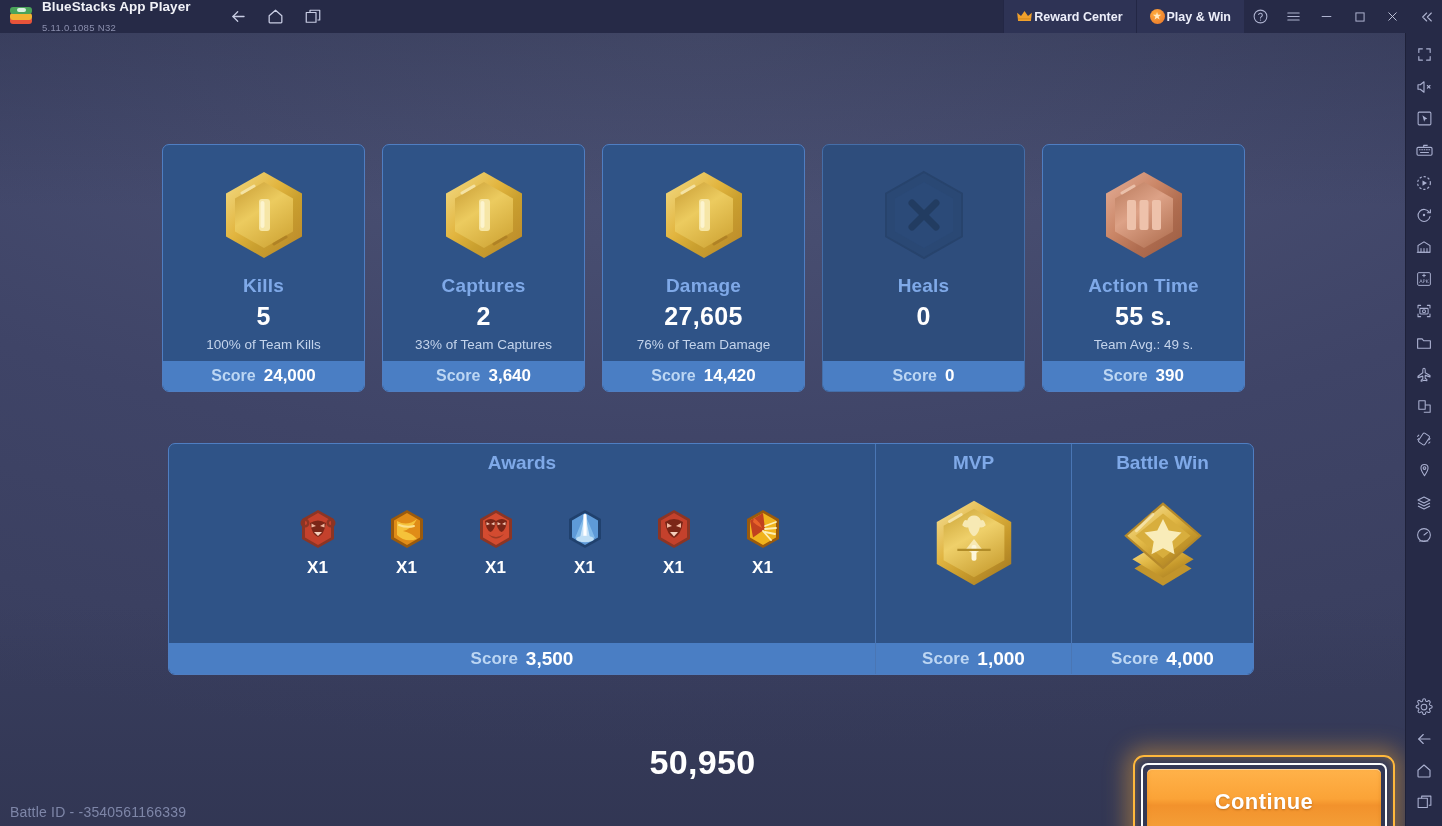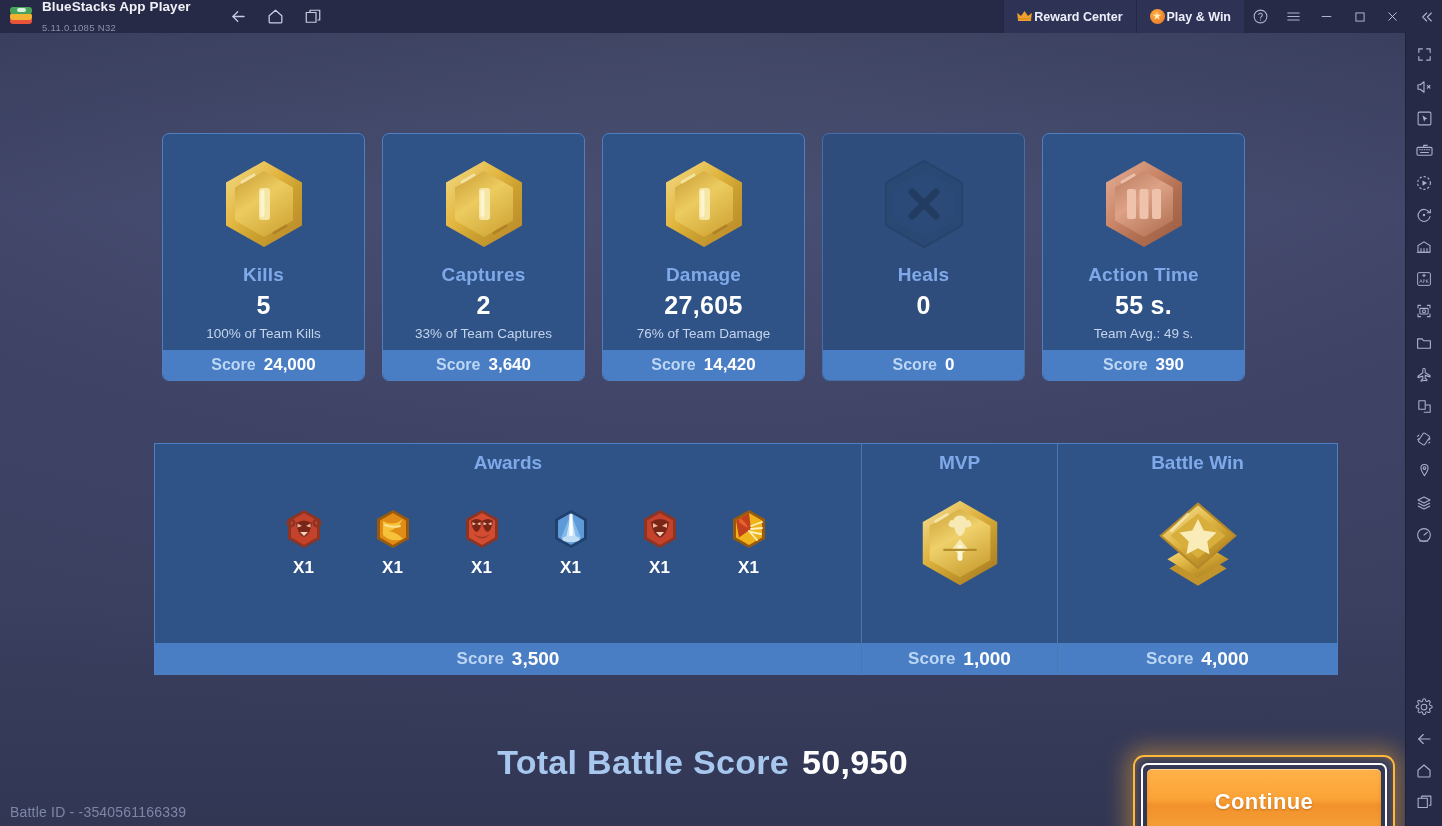--- a/index.html
+++ b/index.html
@@ -91,21 +91,21 @@
     overflow: hidden;
   }
   .game::before {
     content:''; position:absolute; inset:0;
     background: linear-gradient(180deg, rgba(30,34,56,.28) 0%, rgba(30,34,56,0) 22%, rgba(30,34,56,0) 72%, rgba(33,37,60,.30) 100%);
     pointer-events:none;
   }
 
   
   .stats-row {
-    position: absolute; left: 162px; top: 100px;
+    position: absolute; left: 162px; top: 111px;
     display: flex; gap: 17px;
   }
   .stat-card {
     width: 203px; height: 248px;
     background: #2f5387;
     border: 1.5px solid #4f7ec2;
     border-radius: 7px;
     display: flex; flex-direction: column; align-items: center;
     overflow: hidden;
     position: relative;
@@ -128,25 +128,25 @@
   .score-bar {
     position: absolute; bottom: 0; left: 0; right: 0; height: 30px;
     background: #4a7ec4;
     display: flex; align-items: center; justify-content: center; gap: 8px;
   }
   .score-bar .sw { color: #bcd6f3; font-size: 16px; font-weight: 600; }
   .score-bar .sv { color: #ffffff; font-size: 17px; font-weight: 700; }
 
   
   .awards-panel {
-    position: absolute; left: 154px; top: 410px;
-    width: 1184px; height: 232px;
+    position: absolute; left: 168px; top: 410px;
+    width: 1086px; height: 232px;
     background: #2f5387;
     border: 1.5px solid #4f7ec2;
-    border-radius: 0;
+    border-radius: 7px;
     display: flex; overflow: hidden;
   }
   .ap-col { position: relative; height: 100%; }
   .ap-col.awards { flex: none; width: 707px; border-right: 1.5px solid #4a76b4; }
   .ap-col.mvp    { flex: none; width: 196px; border-right: 1.5px solid #4a76b4; }
   .ap-col.win    { flex: 1; }
 
   .ap-title {
     text-align: center; margin-top: 8px;
     font-size: 19px; color: #7fa9e8; font-weight: 600;
@@ -590,21 +590,20 @@
       </div>
       <div class="ap-score">
         <span class="sw">Score</span>
         <span class="sv">4,000</span>
       </div>
     </div>
   </div>
 
   <div class="total-row">
     <div class="total-text">
-      <span class="lbl">Total Battle Score</span>
       <span class="val">50,950</span>
     </div>
   </div>
 
   <div class="continue-wrap">
     <div class="continue-inner">
       <button class="continue-btn">
         <span>Continue</span>
       </button>
     </div>

